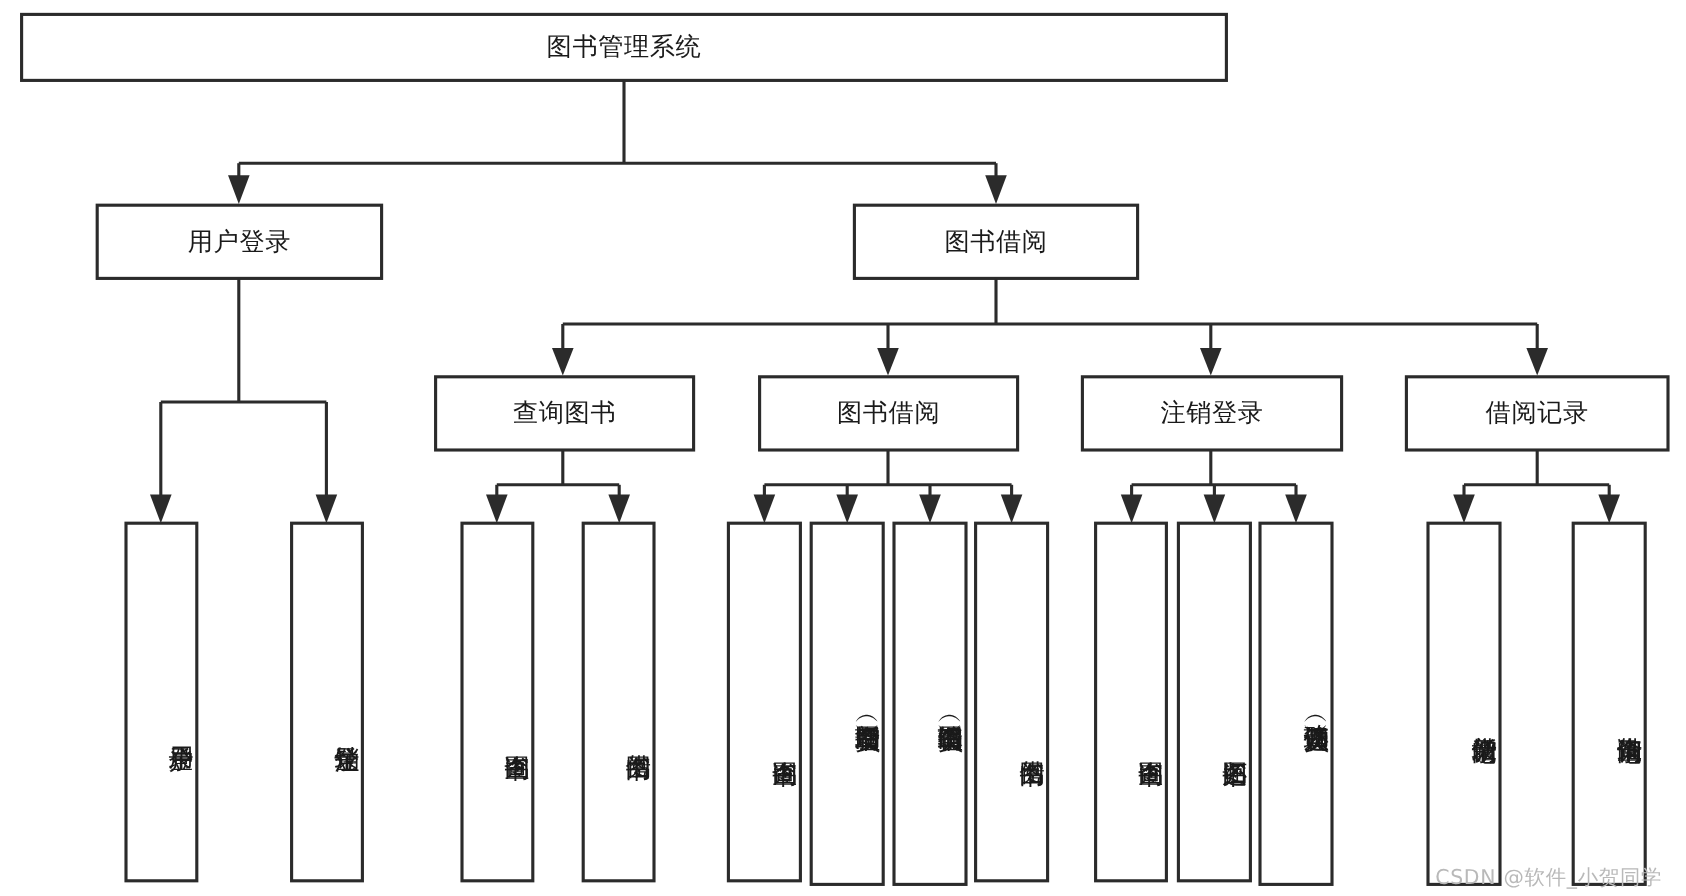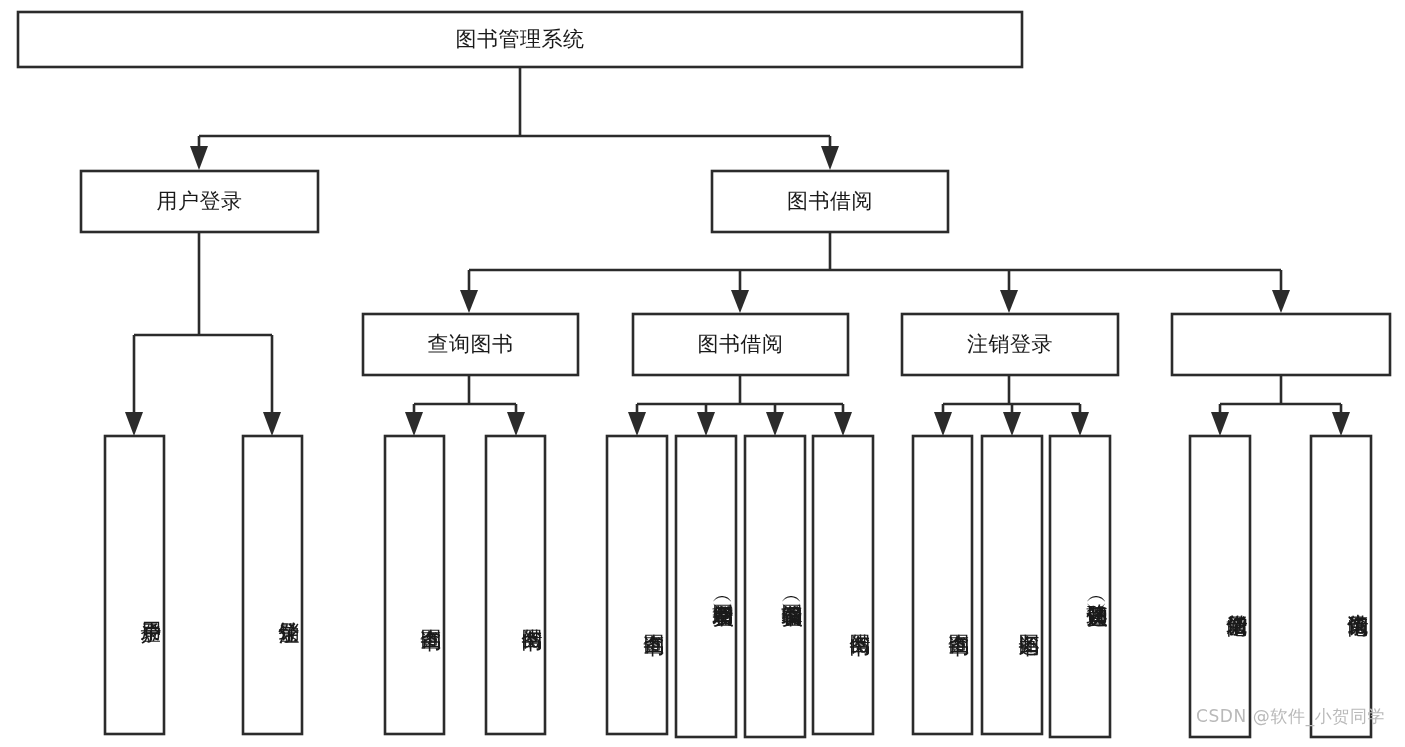--- a/index.html
+++ b/index.html
@@ -188,20 +188,21 @@
   <div class="node-label-h" style="left:81px; top:171px; width:237px; height:61px;">用户登录</div>
 
   <div class="node-label-h" style="left:712px; top:171px; width:236px; height:61px;">图书借阅</div>
 
   <div class="node-label-h" style="left:363px; top:314px; width:215px; height:61px;">查询图书</div>
 
   <div class="node-label-h" style="left:633px; top:314px; width:215px; height:61px;">图书借阅</div>
 
   <div class="node-label-h" style="left:902px; top:314px; width:216px; height:61px;">注销登录</div>
 
+  <div class="node-label-h" style="left:1172px; top:314px; width:218px; height:61px;">借阅记录</div>
 
   <div class="node-label-v" style="left:105px; top:481px; width:59px; height:250px;">
     <span>用户登录</span>
   </div>
 
   <div class="node-label-v" style="left:243px; top:481px; width:59px; height:250px;">
     <span>注销登录</span>
   </div>
 
   <div class="node-label-v" style="left:385px; top:495px; width:59px; height:235px;">
@@ -241,15 +242,15 @@
   </div>
 
   <div class="node-label-v" style="left:1190px; top:466px; width:60px; height:265px;">
     <span>新增借阅记录</span>
   </div>
 
   <div class="node-label-v" style="left:1311px; top:466px; width:60px; height:265px;">
     <span>查询借阅记录</span>
   </div>
 
-  <div class="watermark" style="left:1196px; top:705px;">CSDN @软件_小贺同学</div>
+  <div class="watermark" style="left:1196px; top:720px;">CSDN @软件_小贺同学</div>
 
 </div>
 
 </body></html>

